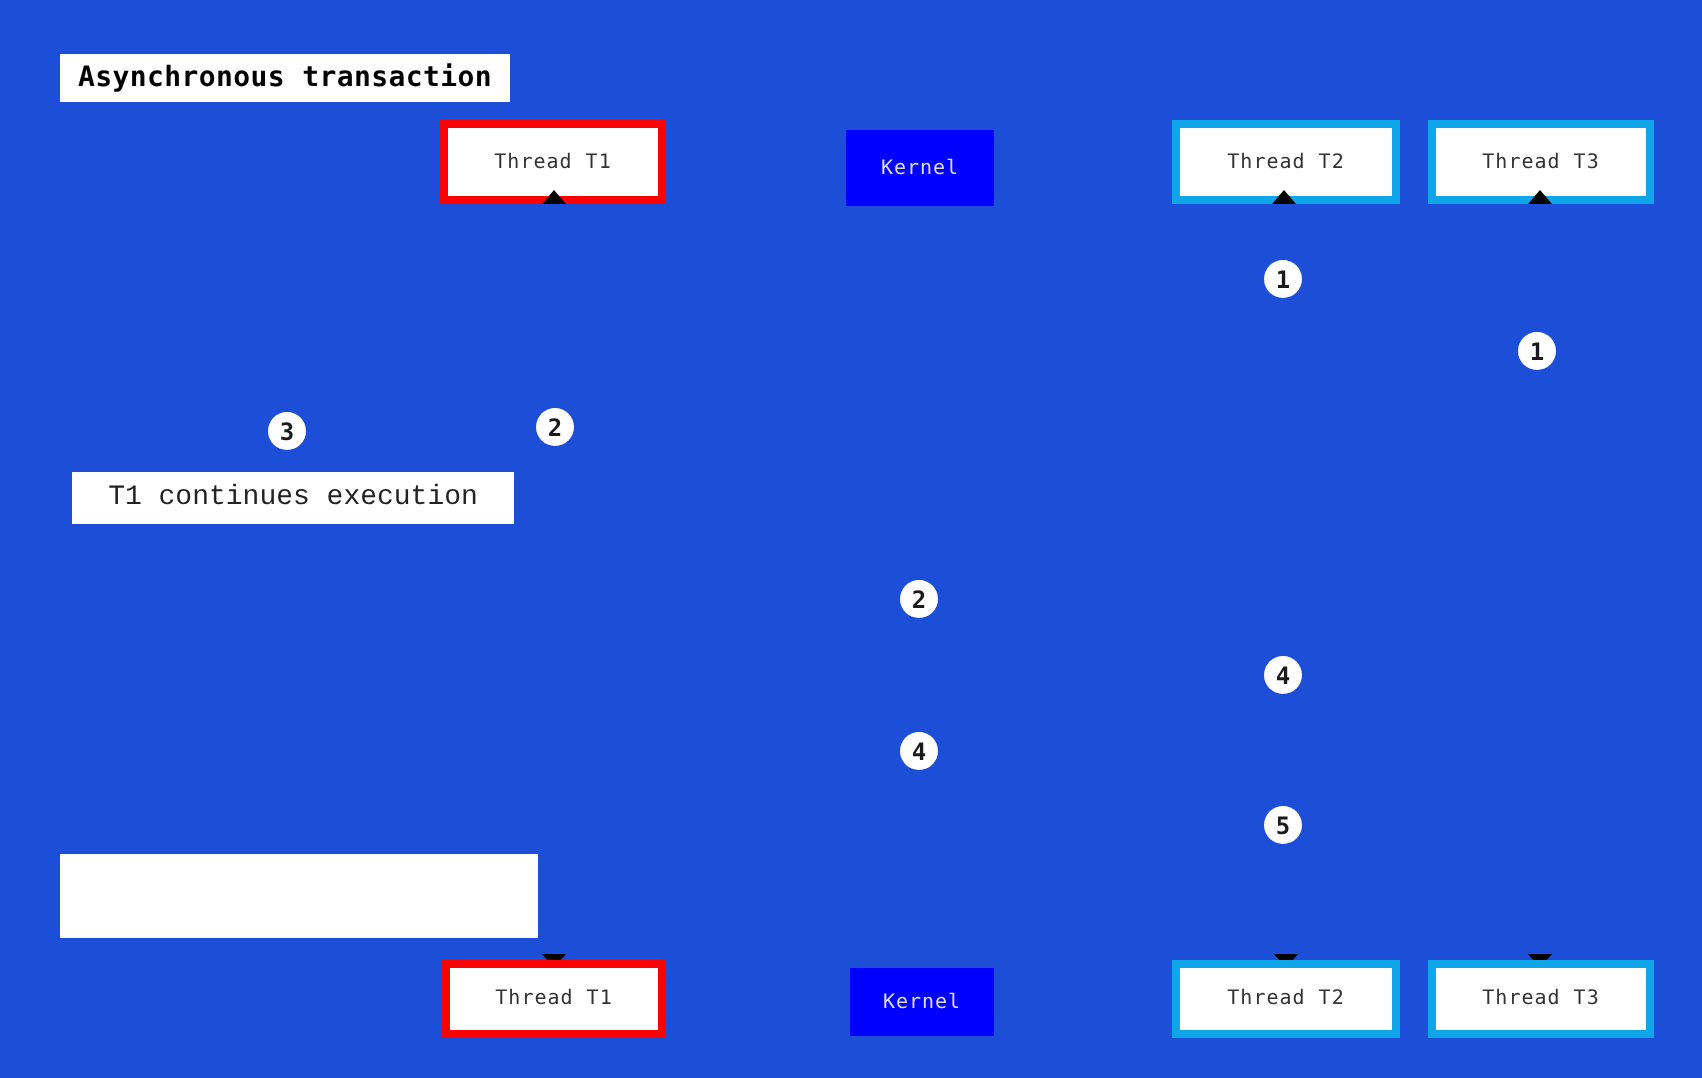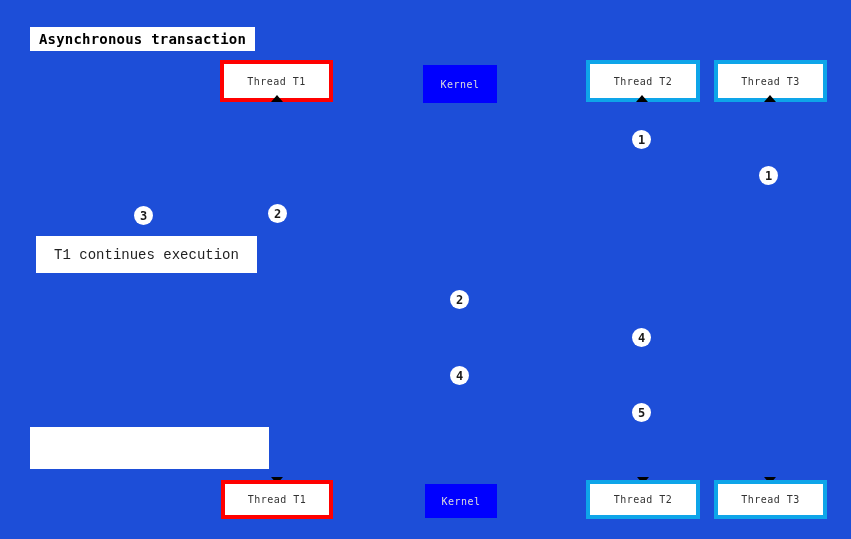--- a/index.html
+++ b/index.html
@@ -88,21 +88,21 @@
   <div class="abs badge" style="left:632px;top:328px;">
     <span>4</span>
   </div>
   <div class="abs badge" style="left:450px;top:366px;">
     <span>4</span>
   </div>
   <div class="abs badge" style="left:632px;top:403px;">
     <span>5</span>
   </div>
 
-  <div class="abs note" style="left:36px;top:236px;width:221px;height:37px;">T1 continues execution</div>
+  <div class="abs note" style="left:36px;top:236px;width:221px;height:26px;">T1 continues execution</div>
 
   <div class="abs note" style="left:30px;top:427px;width:239px;height:42px;"></div>
 
   <div class="abs actor red-outline" style="left:221px;top:480px;width:112px;height:39px;">
     <span>Thread T1</span>
   </div>
   <div class="abs actor blue-solid" style="left:425px;top:484px;width:72px;height:34px;">
     <span>Kernel</span>
   </div>
   <div class="abs actor blue-outline" style="left:586px;top:480px;width:114px;height:39px;">

